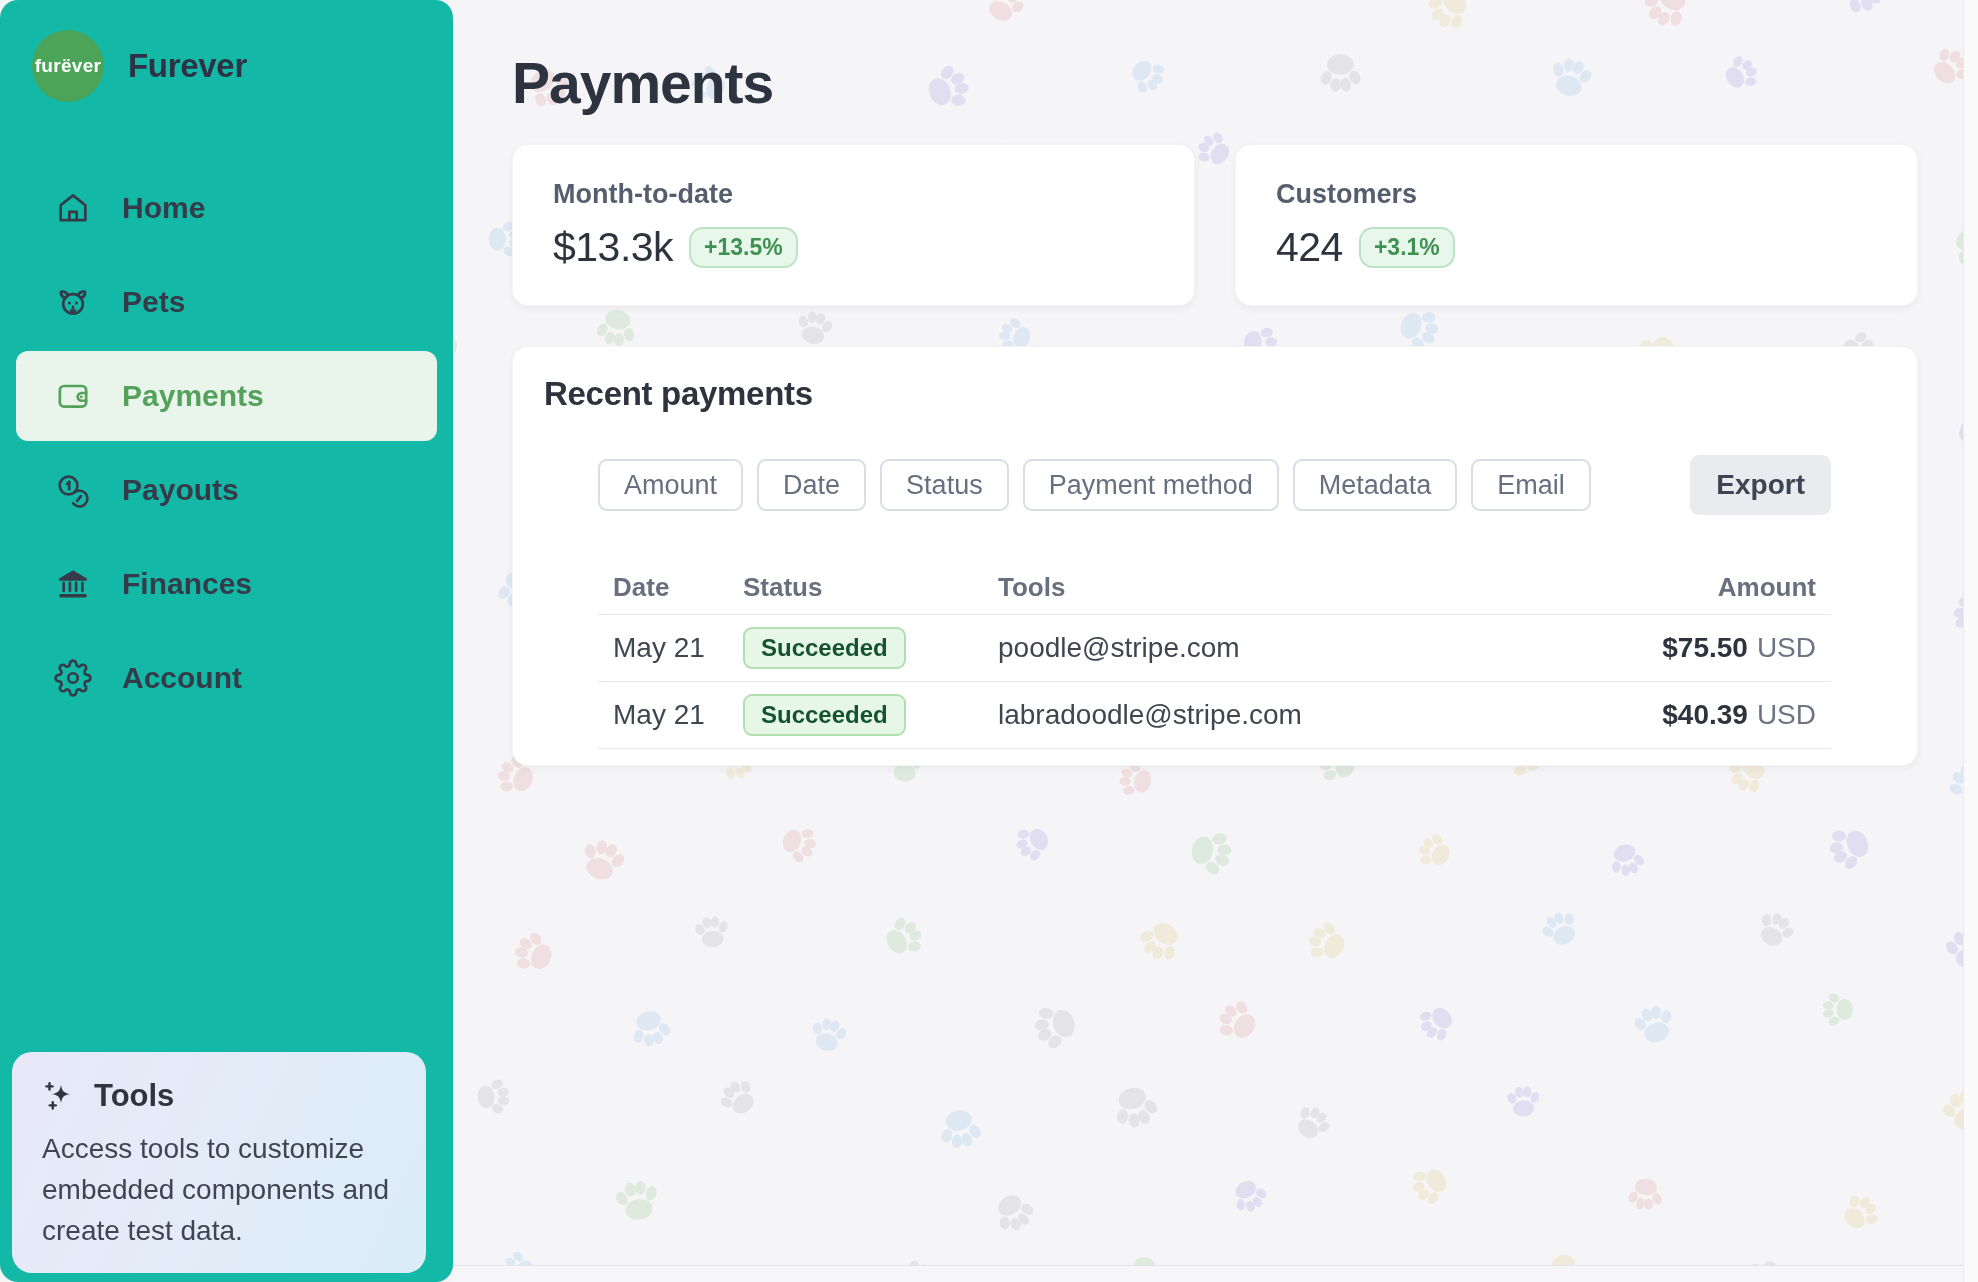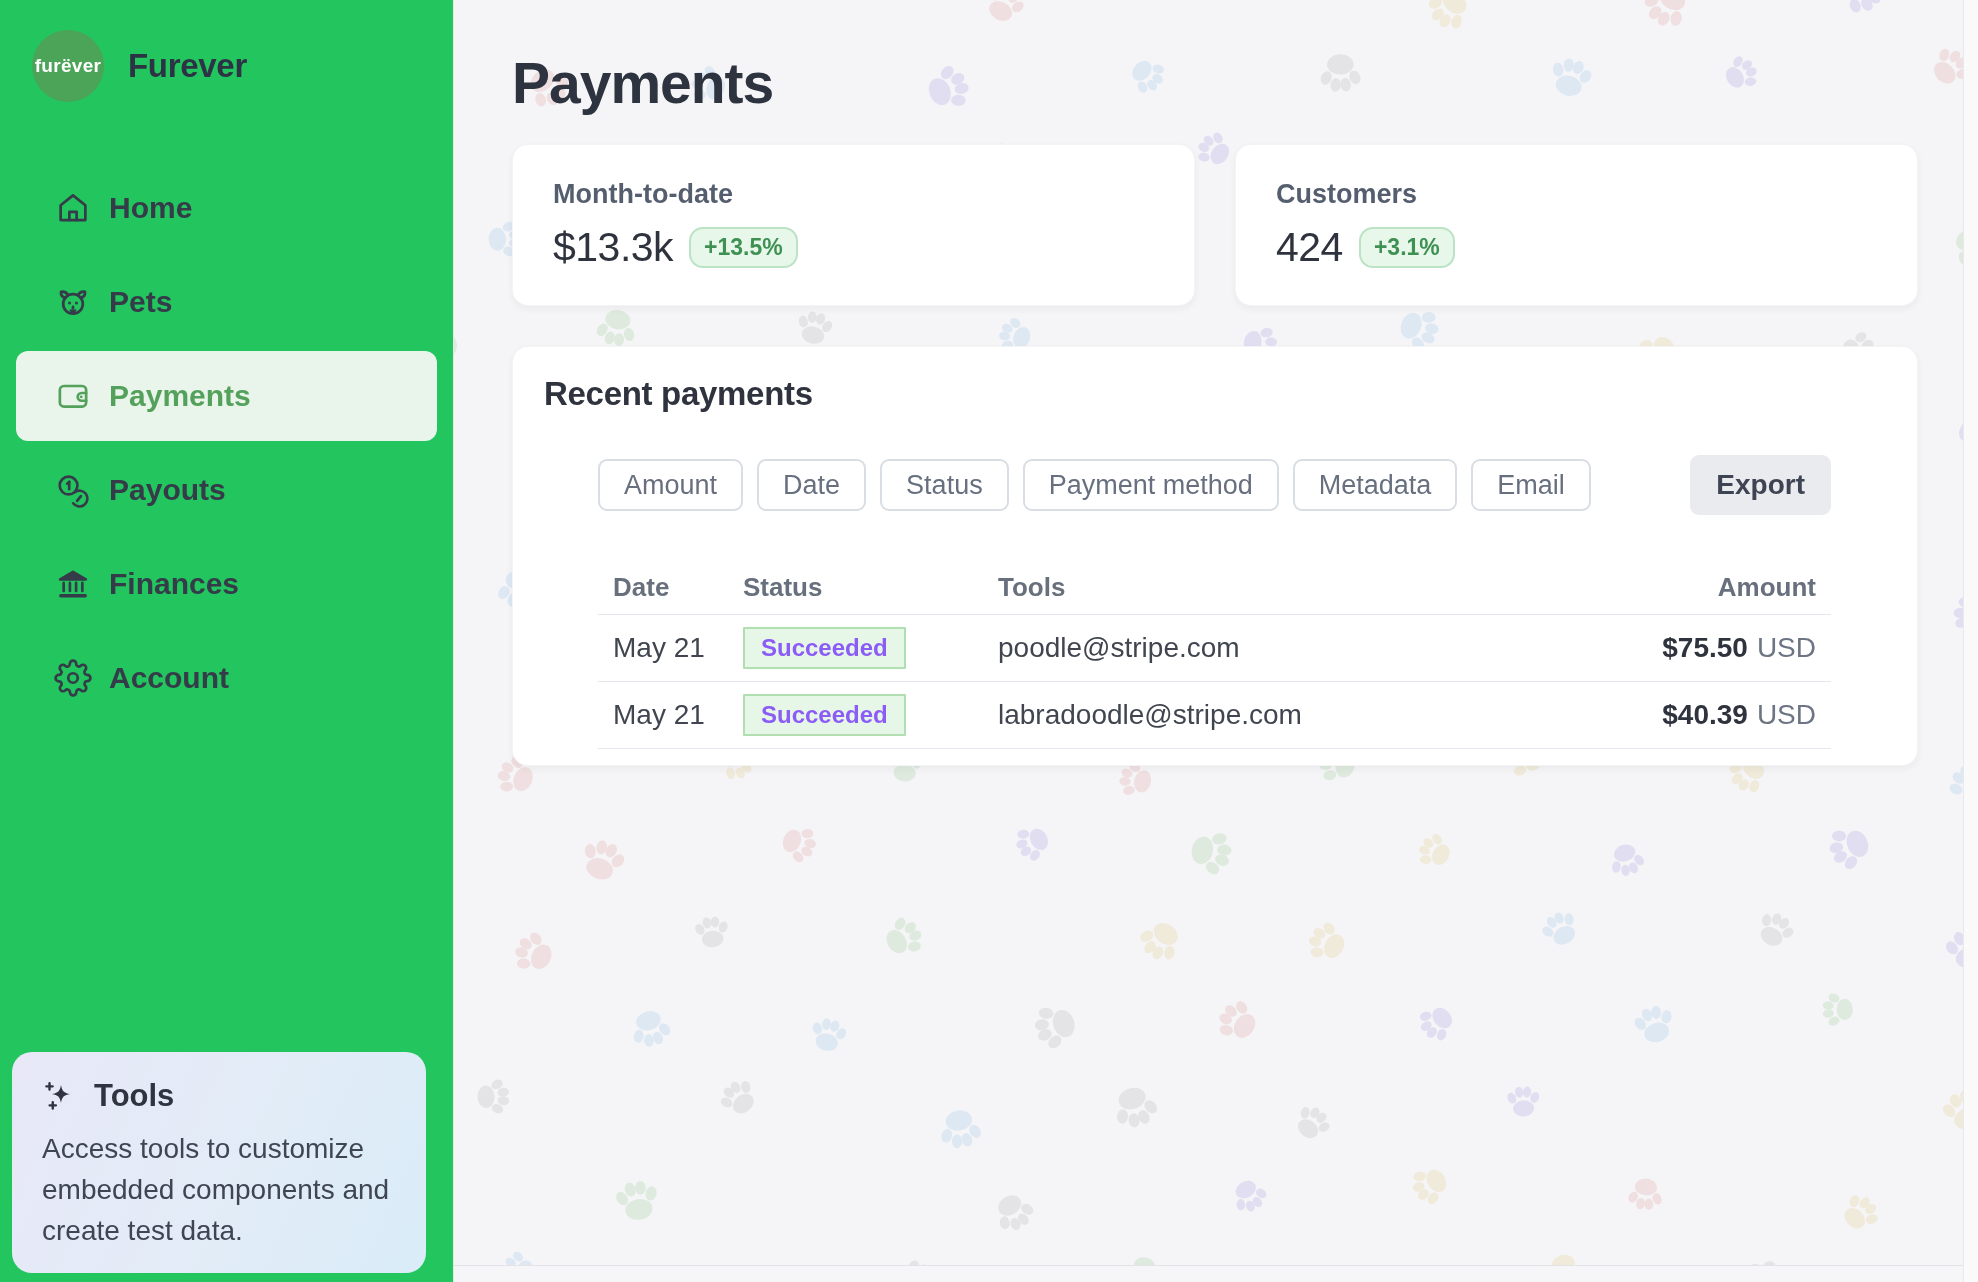--- a/index.html
+++ b/index.html
@@ -1,30 +1,30 @@
 <!DOCTYPE html>
 <html><head>
 <meta charset="utf-8">
 <style>
   * { box-sizing: border-box; margin: 0; padding: 0; }
   html,body { width:1978px; height:1282px; overflow:hidden; }
   body { font-family:"Liberation Sans", sans-serif; background:#f5f5f7; color:#2e333d; }
   .app { display:flex; width:100%; height:100%; }
 
   
-  .sidebar { position:relative; width:454px; flex:none; background:#22c55e;
-             border-right:1px solid #e7e7ea; padding-top:30px; }
+  .sidebar { position:relative; width:454px; flex:none; background:#14b8a6;
+             border-right:1px solid #e7e7ea; padding-top:30px;border-radius:18px; }
   .brand { display:flex; align-items:center; gap:24px; margin-left:32px; }
   .logo { width:72px; height:72px; border-radius:50%; background:#4ba458; color:#fff;
           display:flex; align-items:center; justify-content:center;
           font-size:19px; font-weight:700; letter-spacing:.3px; cursor:pointer; }
   .brand-name { font-size:33px; font-weight:700; color:#2d3344; letter-spacing:-.3px; }
 
   .nav { margin:61px 16px 0; display:flex; flex-direction:column; gap:4px; }
-  .nav-item { display:flex; align-items:center; gap:16px; height:90px; padding-left:37px;
+  .nav-item { display:flex; align-items:center; gap:29px; height:90px; padding-left:37px;
               border-radius:12px; color:#353b48; cursor:pointer; text-decoration:none; }
   .nav-item .nav-icon { width:40px; height:40px; display:flex; align-items:center; justify-content:center; }
   .nav-item .nav-label { font-size:30px; font-weight:600; }
   .nav-item.active { background:#e9f4ea; color:#54a15c; }
 
   .tools-card { position:absolute; left:12px; right:27px; bottom:9px; border-radius:20px;
                 background:linear-gradient(115deg,#e8e8f7 0%,#e2ecf7 55%,#d9ecf8 100%);
                 padding:26px 30px 22px; display:flex; flex-direction:column; }
   .tools-head { display:flex; align-items:center; gap:18px; font-size:31px; font-weight:700; color:#2f3440; }
   .tools-desc { margin-top:14px; font-size:28px; line-height:41px; color:#3f4552; }
@@ -62,22 +62,22 @@
                 font-family:inherit; cursor:pointer; }
 
   .table { margin-top:46px; }
   .t-head, .t-row { display:grid; grid-template-columns:130px 255px 1fr 320px;
                     align-items:center; padding:0 15px; border-bottom:1px solid #e4e8ee; }
   .t-head { height:54px; font-size:26px; font-weight:700; color:#68707e; }
   .t-row { height:67px; font-size:28px; color:#40454f; cursor:pointer; }
   .cell-amount { text-align:right; }
   .amt { font-weight:700; color:#2e333d; }
   .cur { color:#6d7585; margin-left:9px; }
-  .status-badge { display:inline-block; font-size:24px; font-weight:700; color:#8b5cf6;
-                  background:#e7f7e7; border:2px solid #b1dfb1; border-radius:1px; padding:5px 16px; }
+  .status-badge { display:inline-block; font-size:24px; font-weight:700; color:#14532d;
+                  background:#e7f7e7; border:2px solid #b1dfb1; border-radius:9px; padding:5px 16px; }
 
   .footer-strip { position:absolute; left:0; right:0; bottom:0; height:17px;
                   background:#f6f6f8; border-top:1px solid #e3e3e7; z-index:2; }
   .gutter { position:absolute; top:0; right:0; bottom:0; width:15px; background:#fafafb;
             border-left:1px solid #e9e9ed; z-index:3; }
 
   svg.icon { display:block; }
 </style>
 </head>
 <body>

